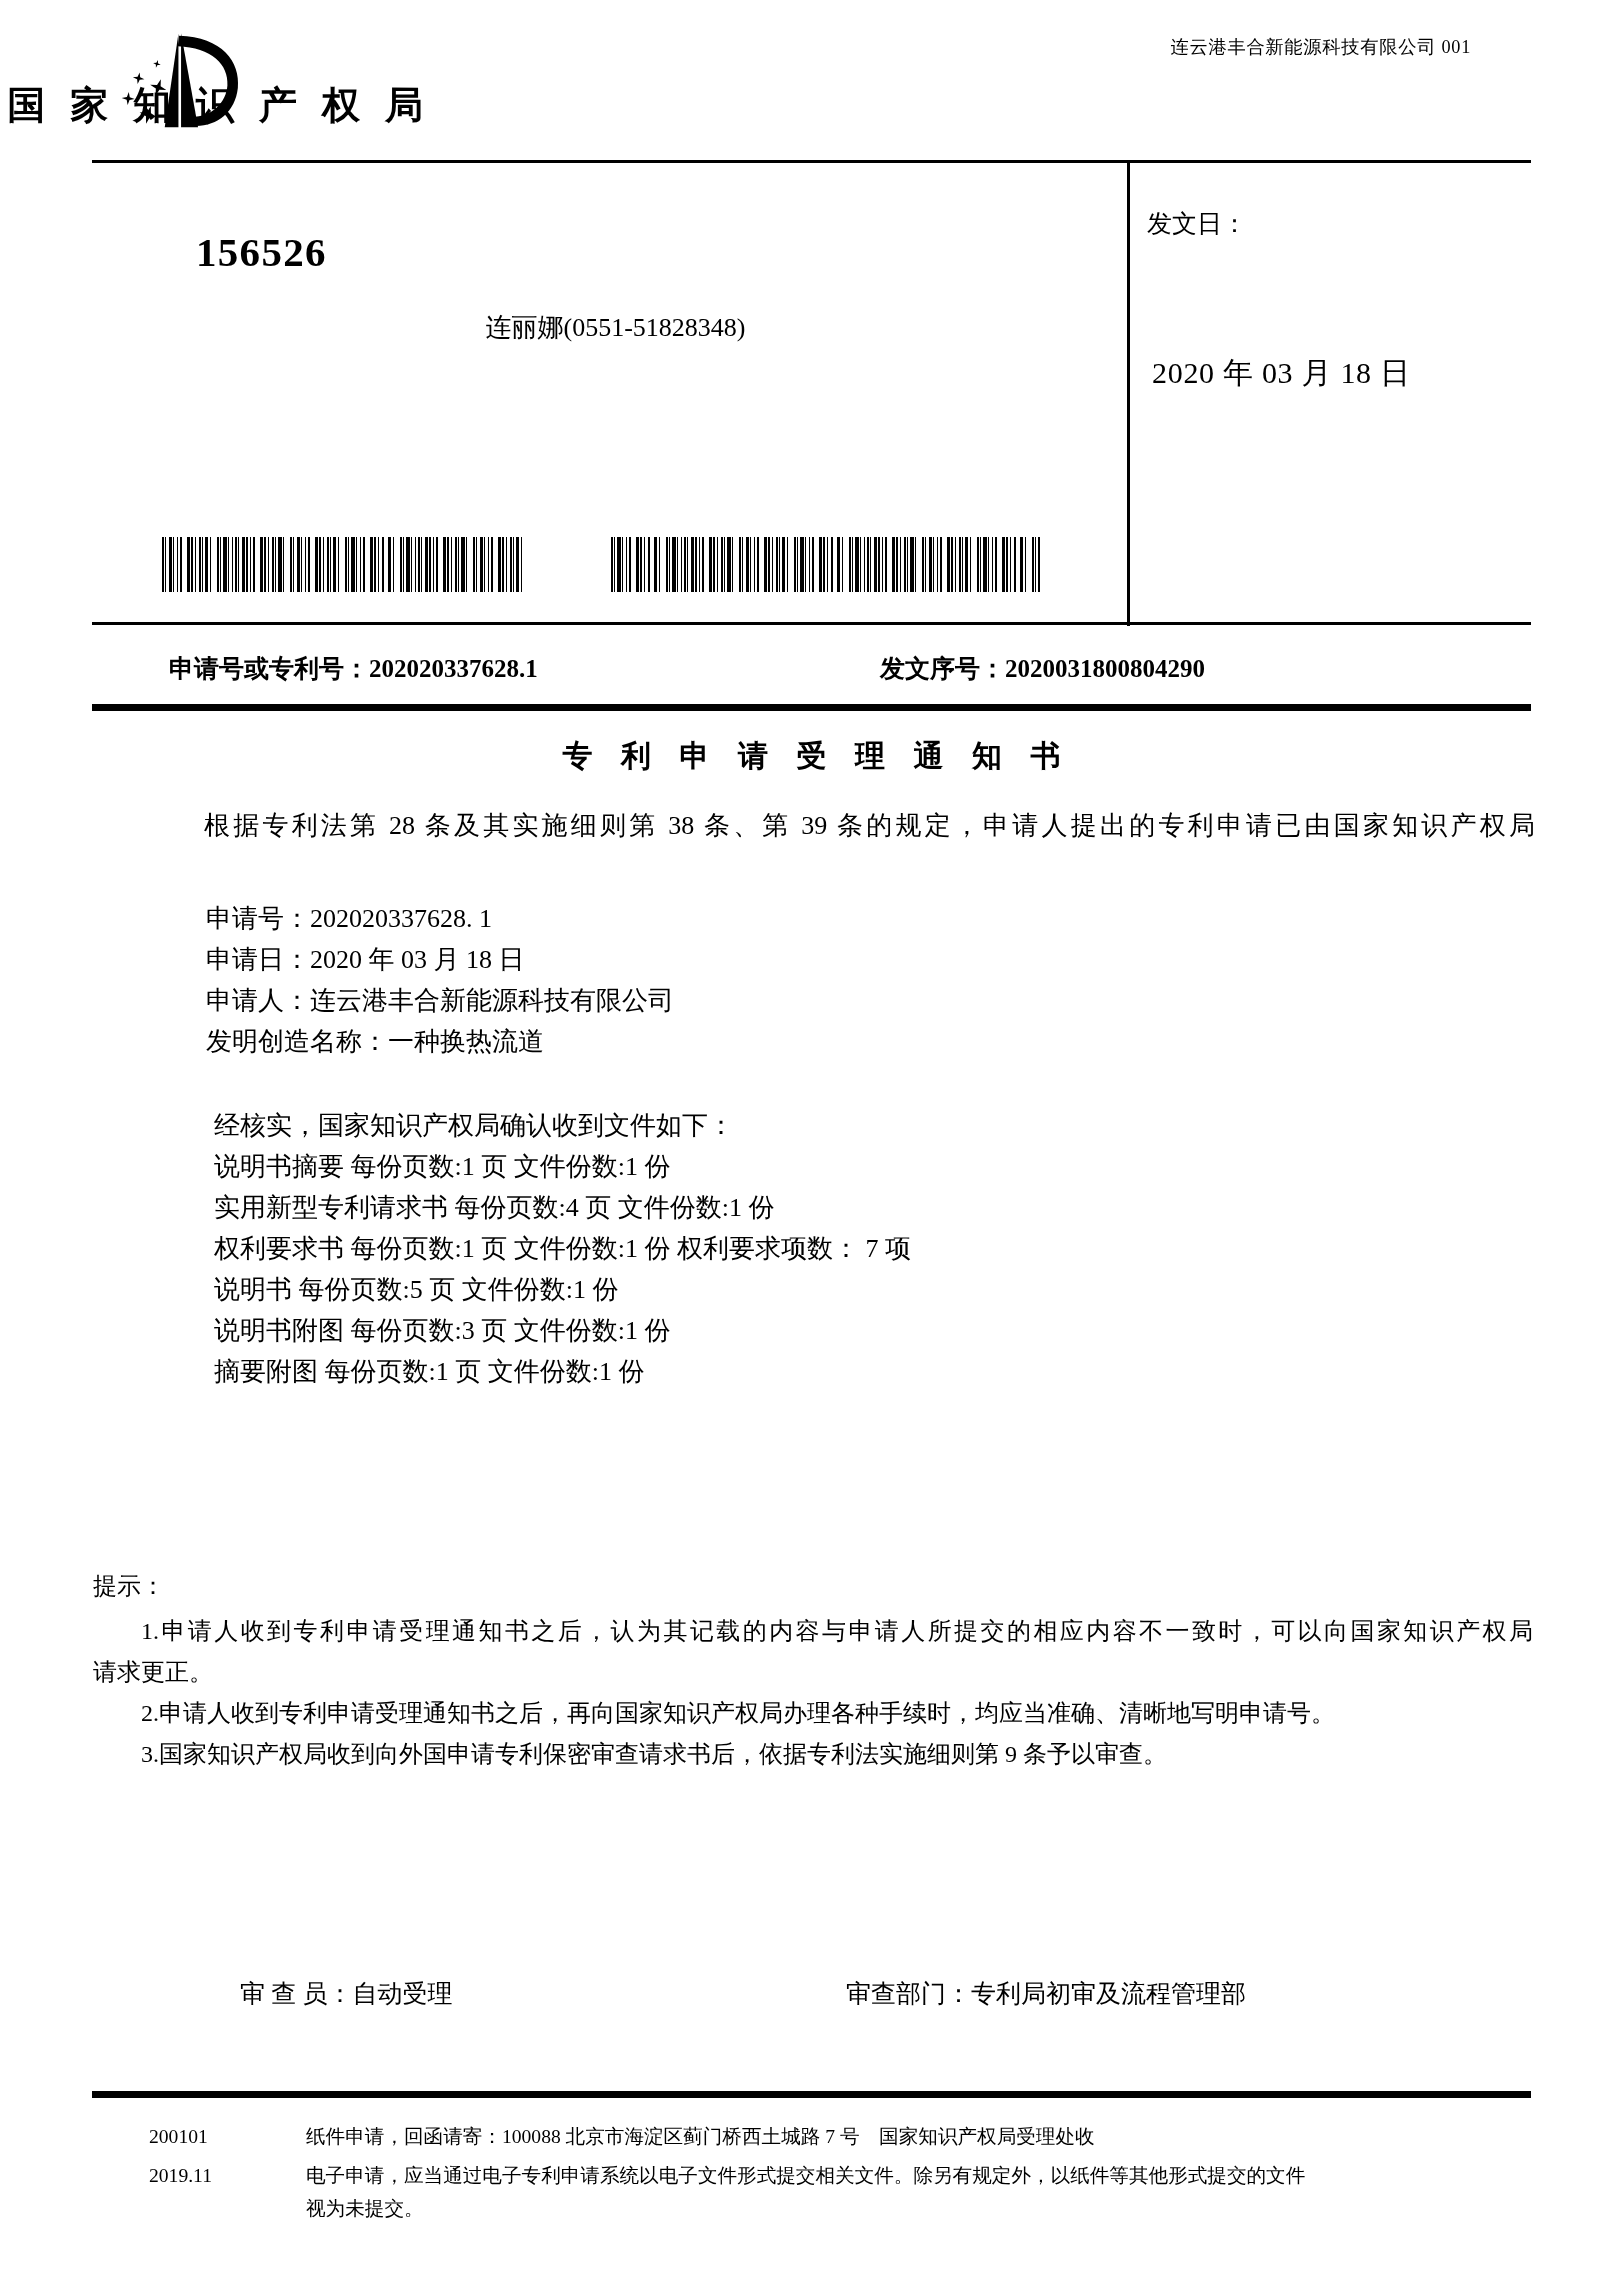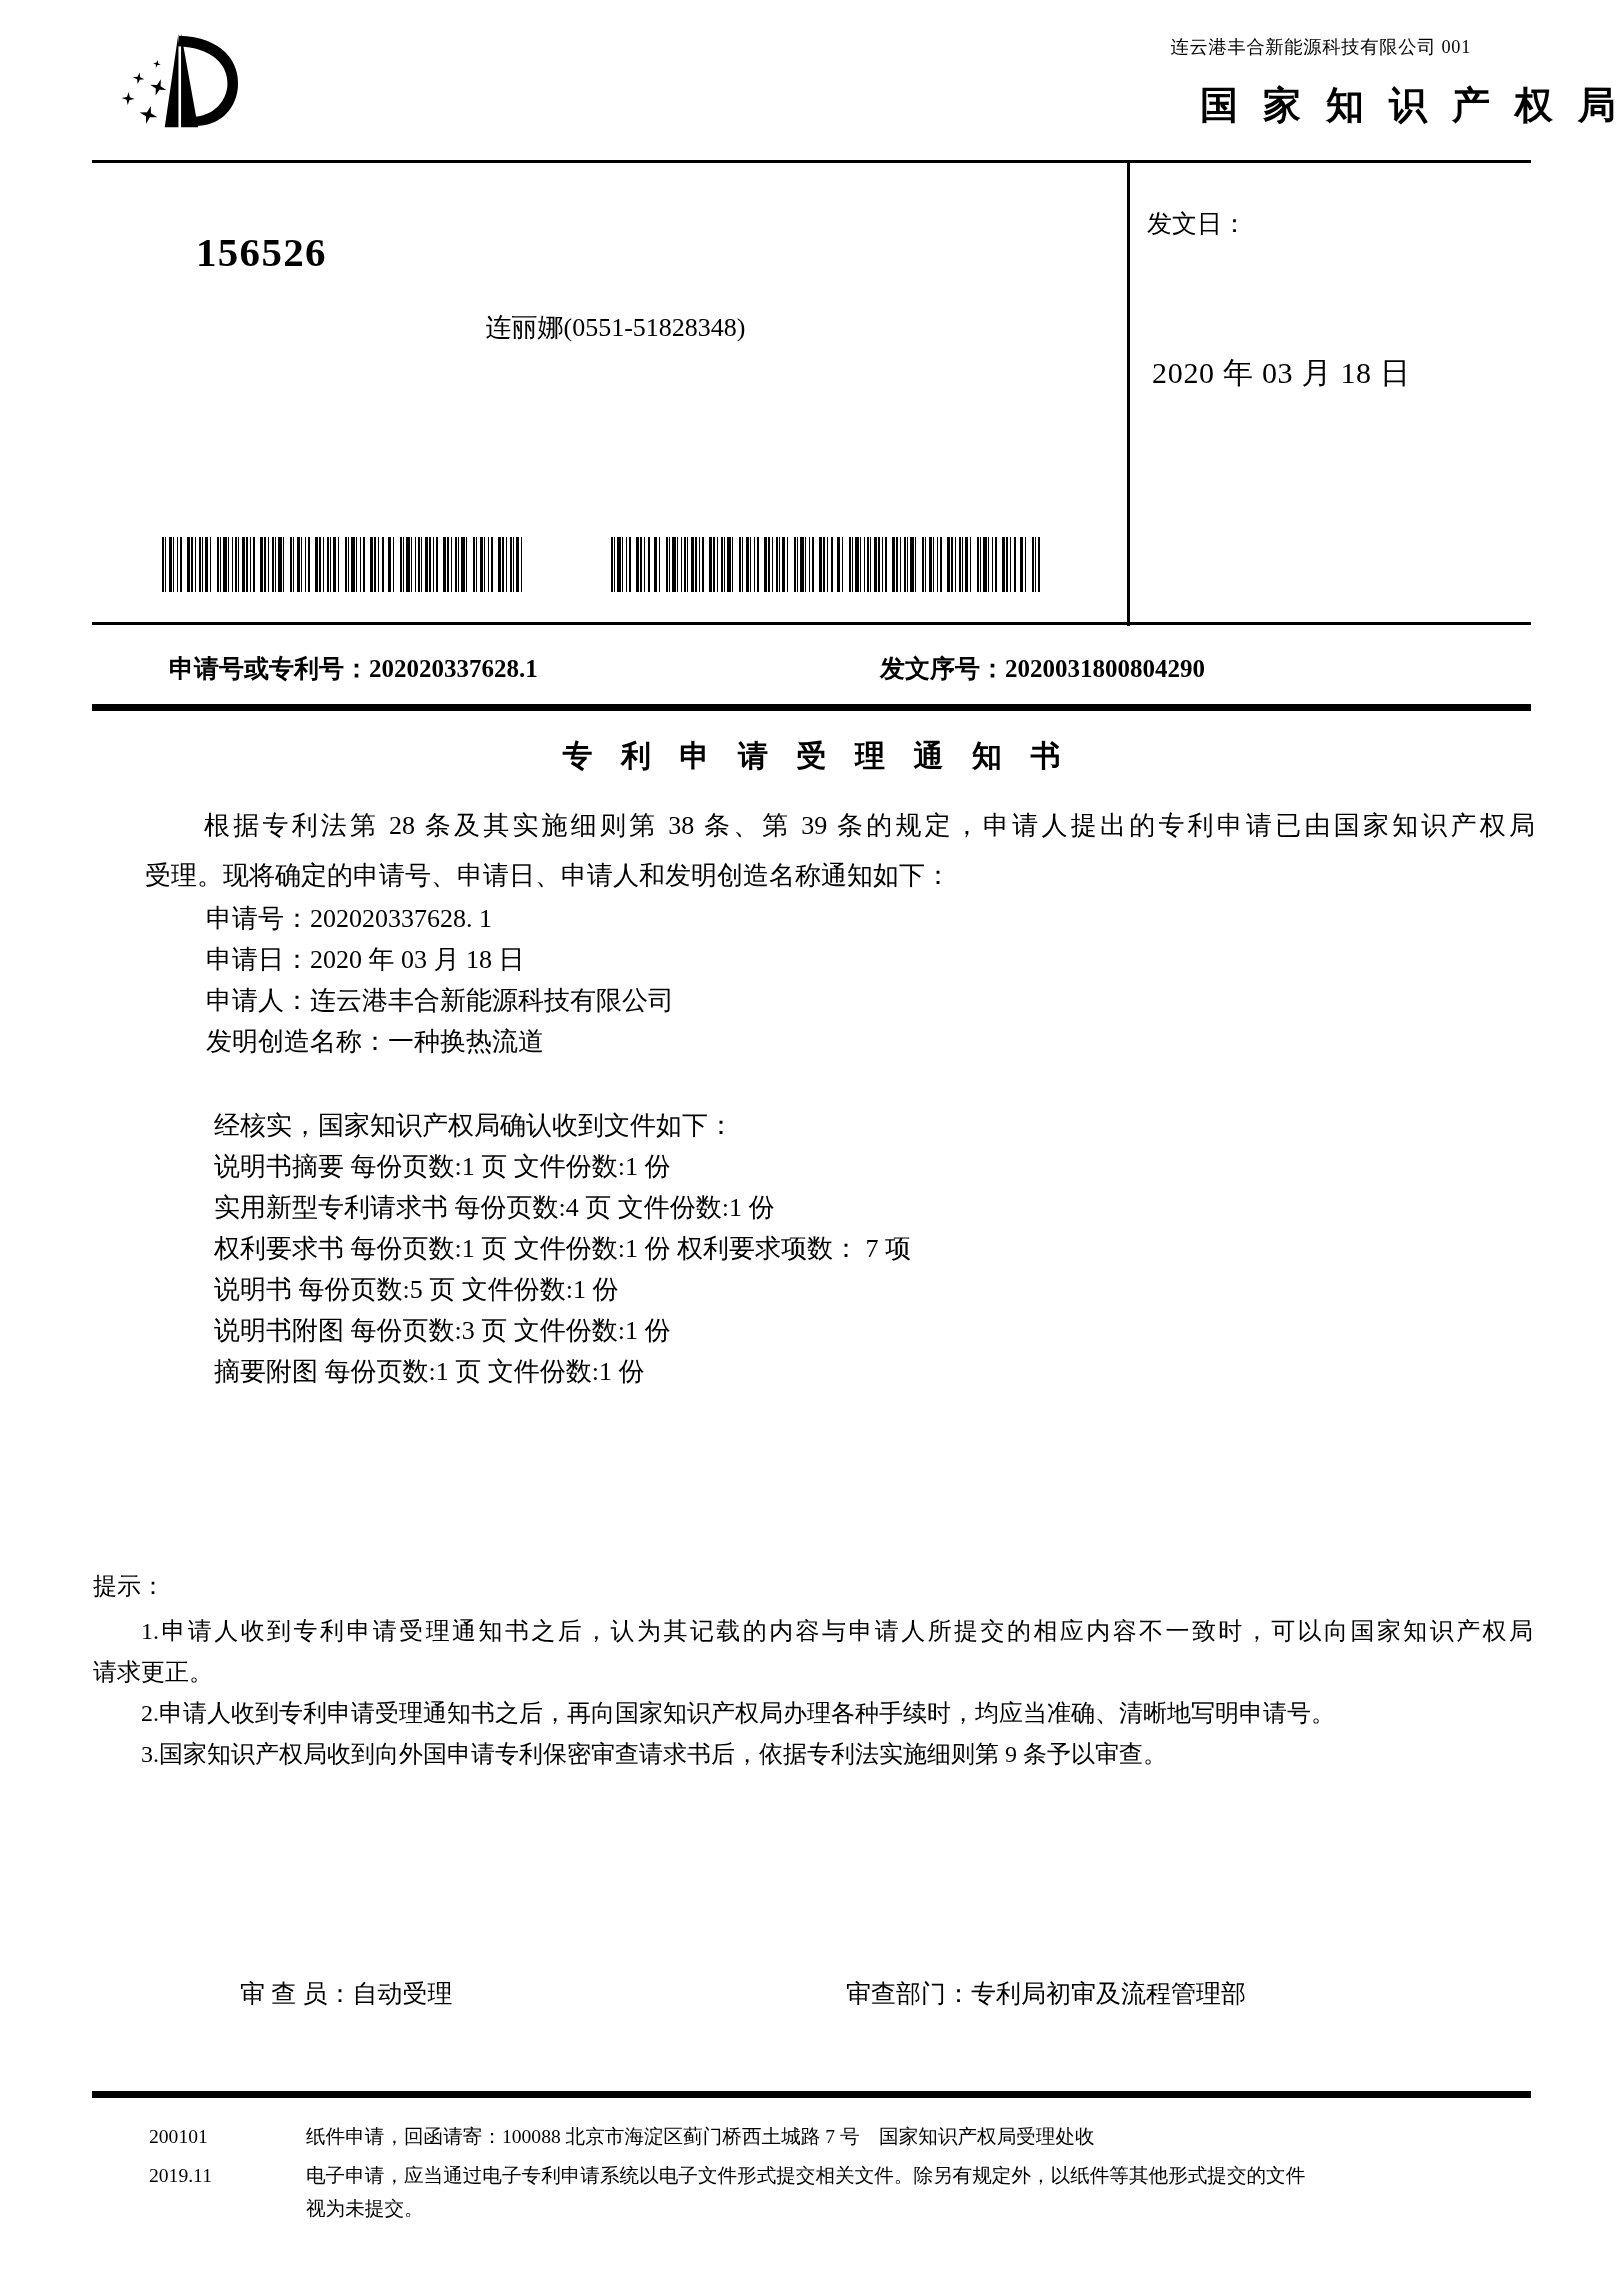--- a/index.html
+++ b/index.html
@@ -9,21 +9,21 @@
     background:#fff; color:#000;
     font-family:"Liberation Serif","DejaVu Serif",serif;
     overflow:hidden;
   }
   .abs { position:absolute; }
 
   
   .company-header { top:34px; right:152px; font-size:18.3px; letter-spacing:0.7px; }
   .logo { left:98px; top:27.5px; width:157px; height:124px; }
   .agency-title {
-    top:80px; left:0; width:100%; text-align:right;
+    top:80px; left:0; width:100%; text-align:left;
     font-family:"Liberation Sans","DejaVu Sans",sans-serif;
     font-weight:900; font-size:38px; letter-spacing:7.2px; text-indent:7.2px;
   }
   .rule-top  { left:92px; right:92px; top:160px; height:2.6px; background:#000; }
   .vert-divider { left:1127px; top:160px; width:2.6px; height:466px; background:#000; }
   .rule-mid  { left:92px; right:92px; top:622px; height:2.6px; background:#000; }
 
   
   .postal-code { left:196px; top:228px; font-size:41px; font-weight:bold; letter-spacing:1.3px; }
   .address-block { left:236px; top:302px; width:759px; text-align:center; font-size:26px; line-height:51px; }
@@ -111,21 +111,20 @@
 
   <div class="abs ref-row ref-app"><span>申请号或专利号：</span><span>202020337628.1</span></div>
   <div class="abs ref-row ref-serial"><span>发文序号：</span><span>2020031800804290</span></div>
 
   <div class="abs rule-thick"></div>
 
   <div class="abs notice-title">专 利 申 请 受 理 通 知 书</div>
 
   <div class="abs intro">
     <div class="l1">根据专利法第 28 条及其实施细则第 38 条、第 39 条的规定，申请人提出的专利申请已由国家知识产权局</div>
-    <div>受理。现将确定的申请号、申请日、申请人和发明创造名称通知如下：</div>
   </div>
 
   <div class="abs fields">
     <div>申请号：202020337628. 1</div>
     <div>申请日：2020 年 03 月 18 日</div>
     <div>申请人：连云港丰合新能源科技有限公司</div>
     <div>发明创造名称：一种换热流道</div>
   </div>
 
   <div class="abs received">

